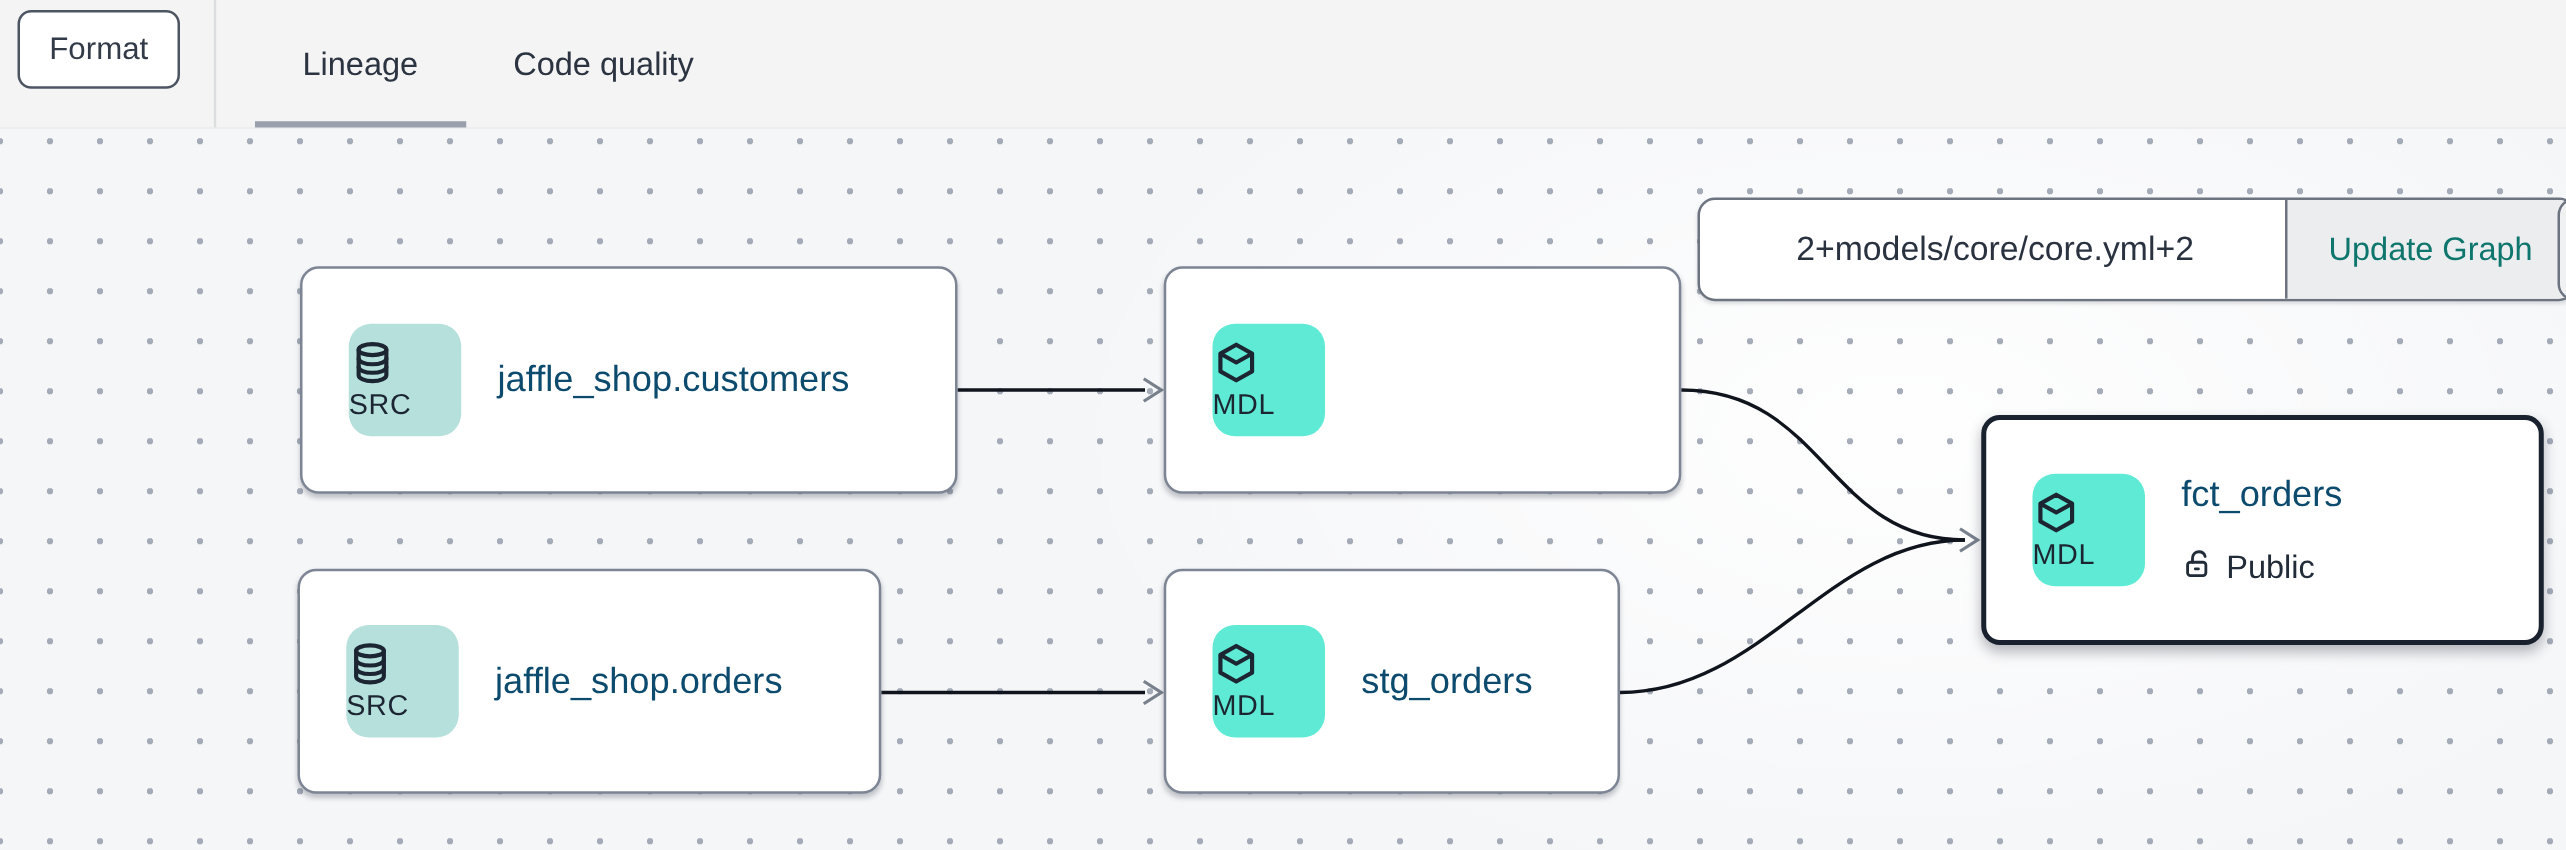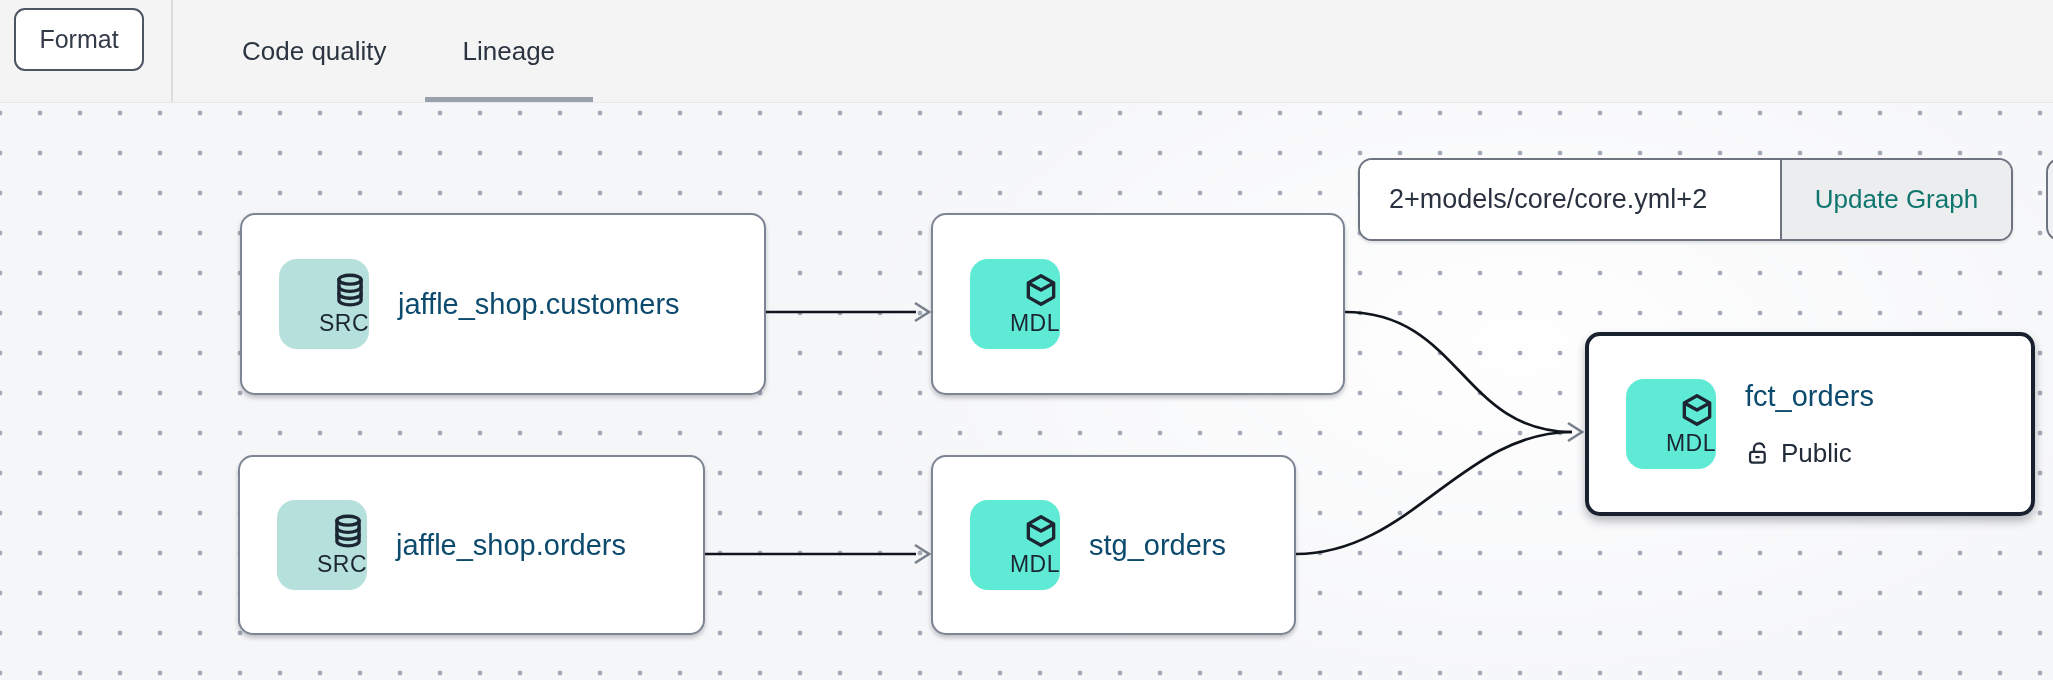--- a/index.html
+++ b/index.html
@@ -34,54 +34,54 @@
   .node { position:absolute; background:#ffffff; border:2.5px solid #7d8594; border-radius:15px;
     display:flex; align-items:center; padding-left:37px; gap:29px; cursor:pointer;
     box-shadow:0 3px 4px rgba(45,55,70,.28); }
   .node.selected { border:4px solid #1a212e; box-shadow:0 5px 10px rgba(30,38,52,.32); }
   .n1 { left:240px; top:110px; width:526px; height:182px; }
   .n2 { left:238px; top:352px; width:467px; height:180px; }
   .n3 { left:931px; top:110px; width:414px; height:182px; }
   .n4 { left:931px; top:352px; width:365px; height:180px; }
   .n5 { left:1585px; top:229px; width:450px; height:184px; }
   .badge { width:90px; height:90px; border-radius:18px; flex:0 0 auto;
-    display:flex; flex-direction:column; align-items:flex-end; justify-content:center; gap:1px; }
+    display:flex; flex-direction:column; align-items:flex-start; justify-content:center; gap:1px; }
   .badge.src { background:#b6e0dc; }
   .badge.mdl { background:#5eead4; }
   .badge svg { width:38px; height:38px; stroke:#1c2532; stroke-width:2.1; fill:none;
     stroke-linecap:round; stroke-linejoin:round; }
   .badge-label { font-size:23px; color:#1c2532; letter-spacing:.5px; }
   .node-label { font-size:29px; color:#0c4a6e; white-space:nowrap; }
   .node-text { display:flex; flex-direction:column; gap:25px; }
-  .access-row { display:flex; align-items:center; gap:9px; }
+  .access-row { display:flex; gap:9px; }
   .access-row svg { width:27px; height:27px; stroke:#222b38; stroke-width:2; fill:none;
     stroke-linecap:round; stroke-linejoin:round; }
   .access-label { font-size:26px; color:#222b38; }
 
   
   .controls { position:absolute; left:1358px; top:55px; height:83px; display:flex;
     border:2px solid #6d7480; border-radius:14px; overflow:hidden; background:#ffffff;
     box-shadow:0 2px 3px rgba(45,55,70,.15); }
   .selector-input { width:420px; height:100%; border:none; outline:none; background:#ffffff;
-    font-family:"Liberation Sans", sans-serif; font-size:27px; color:#2a3240; padding:0 20px 0 29px; }
+    font-family:"Liberation Sans", sans-serif; font-size:27px; color:#2a3240; padding:0 20px 0 29px;margin-left:48px; }
   .update-btn { width:231px; height:100%; background:#ecedef; border:none;
     border-left:2px solid #6d7480; font-family:"Liberation Sans", sans-serif;
     font-size:26px; color:#0f766e; cursor:pointer; }
   .partial-btn { position:absolute; left:2046px; top:55px; width:60px; height:83px;
     background:#f0f1f3; border:2px solid #6d7480; border-radius:14px; cursor:pointer; }
 </style>
 </head>
 <body>
 
 <div class="toolbar">
   <button class="format-btn">Format</button>
   <div class="toolbar-divider"></div>
   <div class="tabs">
+    <div class="tab active">Lineage</div>
     <div class="tab">Code quality</div>
-    <div class="tab active">Lineage</div>
   </div>
 </div>
 
 <div class="canvas">
 
   <svg class="edges" viewBox="0 0 2053 577" xmlns="http://www.w3.org/2000/svg">
     <g stroke="#10151d" stroke-width="2.7" fill="none">
       <path d="M 766 209 L 916 209"></path>
       <path d="M 705 451 L 916 451"></path>
       <path d="M 1345 209 C 1460 209 1462 329 1572 329"></path>

